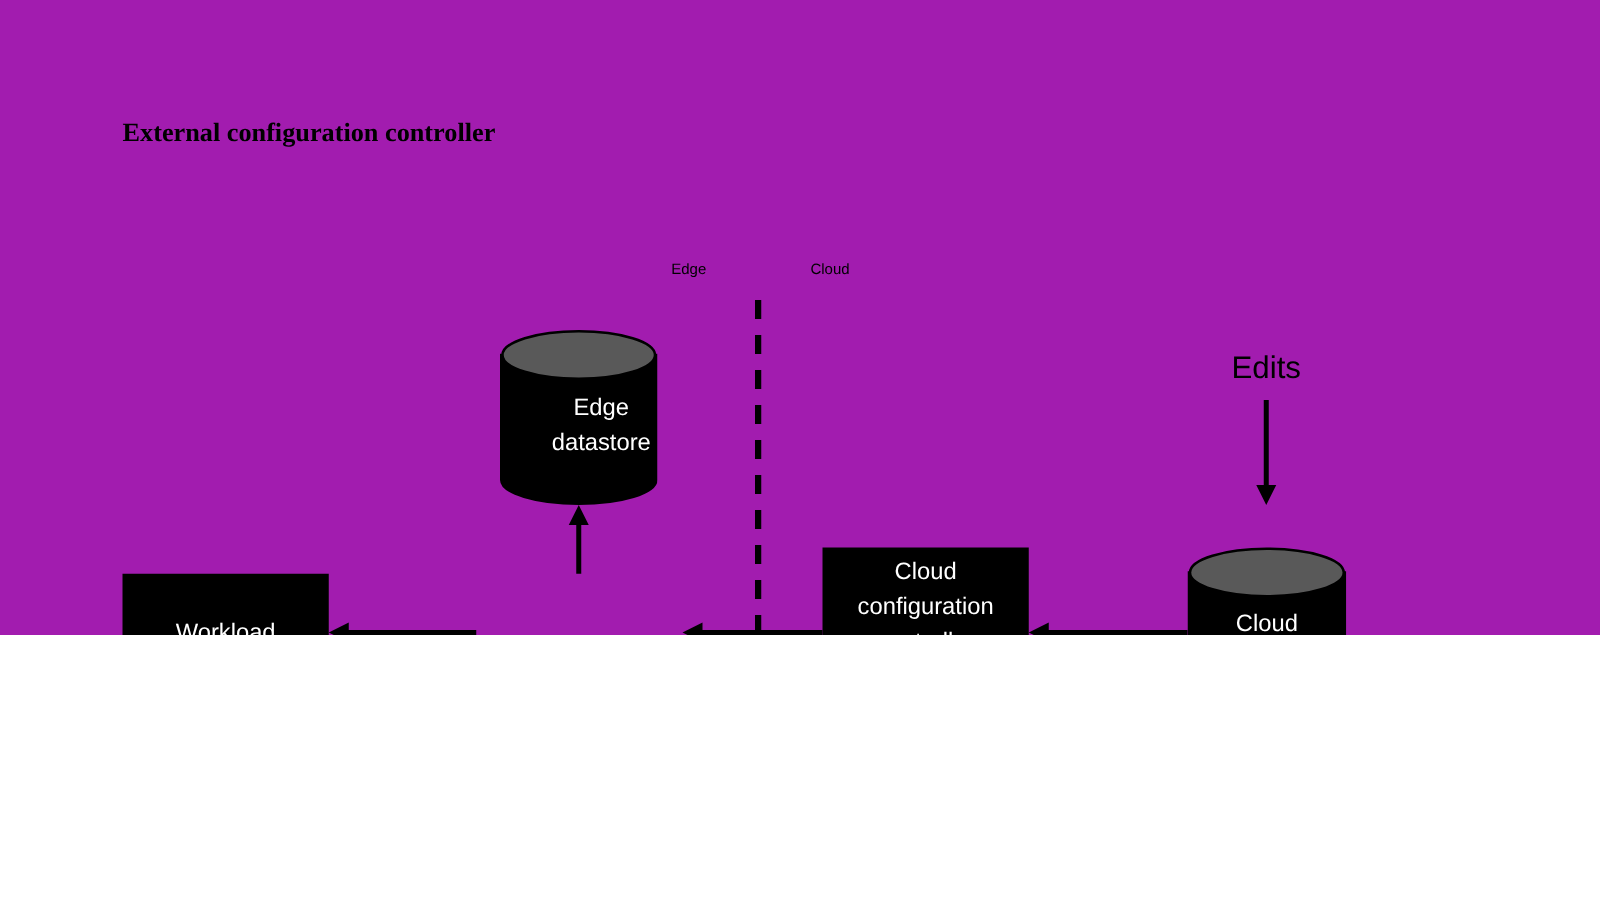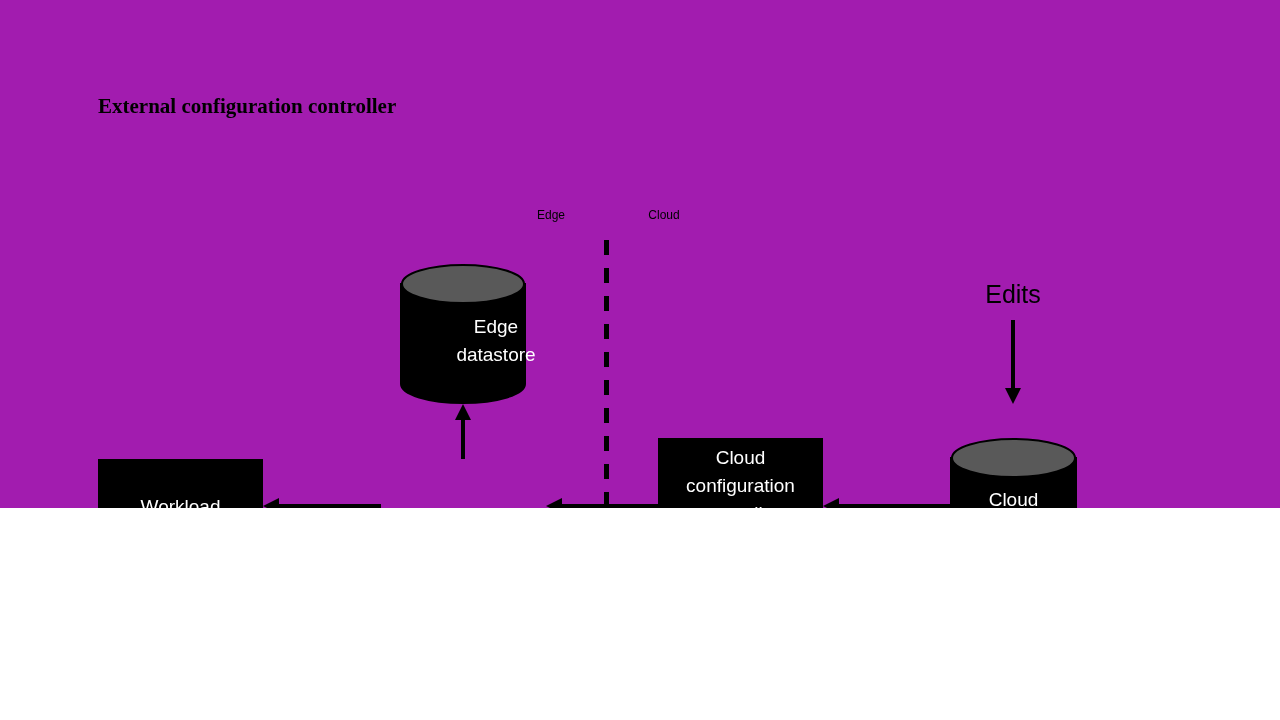--- a/index.html
+++ b/index.html
@@ -69,21 +69,21 @@
   .cylinder { position: absolute; }
   .cylinder.edge-ds  { left: 400px; top: 263px; width: 126px; height: 142px; }
   .cylinder.cloud-ds { left: 950px; top: 437px; width: 127px; height: 141px; }
   .cyl-label {
     position: absolute;
     color: #ffffff;
     font-size: 19px;
     line-height: 28px;
     text-align: center;
   }
-  .cyl-label.edge-ds  { left: 419px; top: 313px; width: 126px; padding-left: 14px; }
+  .cyl-label.edge-ds  { left: 404px; top: 313px; width: 126px; padding-left: 14px; }
   .cyl-label.cloud-ds { left: 950px; top: 486px; width: 127px; }
 
   .edits-label {
     position: absolute;
     left: 975px;
     top: 280px;
     width: 76px;
     text-align: center;
     font-size: 25px;
     color: #000000;

